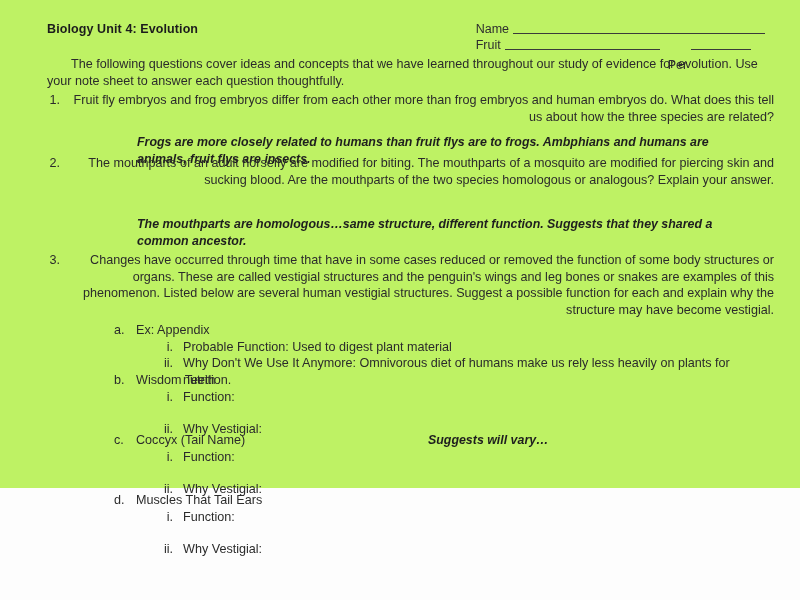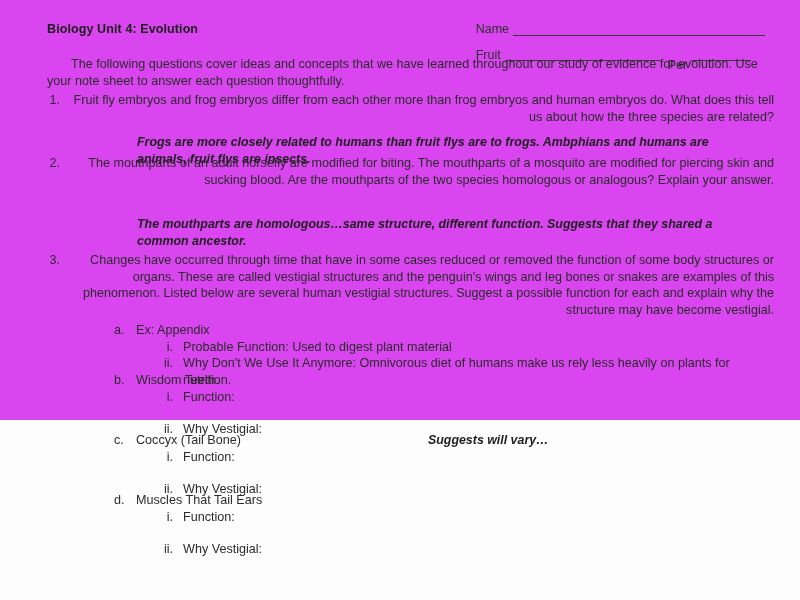--- a/index.html
+++ b/index.html
@@ -12,22 +12,22 @@
     height: 600px;
     overflow: hidden;
     font-family: "Liberation Sans", sans-serif;
     color: #2a2a2a;
     -webkit-font-smoothing: antialiased;
   }
 
   .page {
     position: relative;
     width: 800px;
-    height: 420px;
-    background: #d946ef;
+    height: 488px;
+    background: #bef264;
     box-sizing: border-box;
   }
 
   
   .header {
     position: absolute;
     left: 47px;
     top: 22px;
     right: 30px;
     display: flex;
@@ -44,21 +44,21 @@
   .title-block .line2 { white-space: nowrap; }
 
   .namedate-block {
     font-size: 12.5px;
     line-height: 15.5px;
     color: #2e2e2e;
     padding-right: 5px;
   }
   .nd-row {
     display: flex;
-    align-items: center;
+    align-items: flex-start;
     white-space: nowrap;
   }
   .nd-label { padding-right: 4px; }
   .rule {
     display: inline-block;
     border-bottom: 1px solid #3a3a3a;
     height: 11px;
   }
   .rule-name { width: 252px; }
   .rule-date { width: 155px; }
@@ -226,21 +226,21 @@
       <li class="roman-item gap-item">
         <span class="roman-label">ii.</span>
         <span class="roman-text">Why Vestigial:</span>
       </li>
     </ul>
   </div>
 
   <div class="sub" id="sub-c">
     <div class="sub-head">
       <span class="sub-letter">c.</span>
-      <span class="sub-label">Coccyx (Tail Bone)</span>
+      <span class="sub-label">Coccyx (Tail Name)</span>
     </div>
     <ul class="roman-list">
       <li class="roman-item">
         <span class="roman-label">i.</span>
         <span class="roman-text">Function:</span>
       </li>
       <li class="roman-item gap-item">
         <span class="roman-label">ii.</span>
         <span class="roman-text">Why Vestigial:</span>
       </li>

